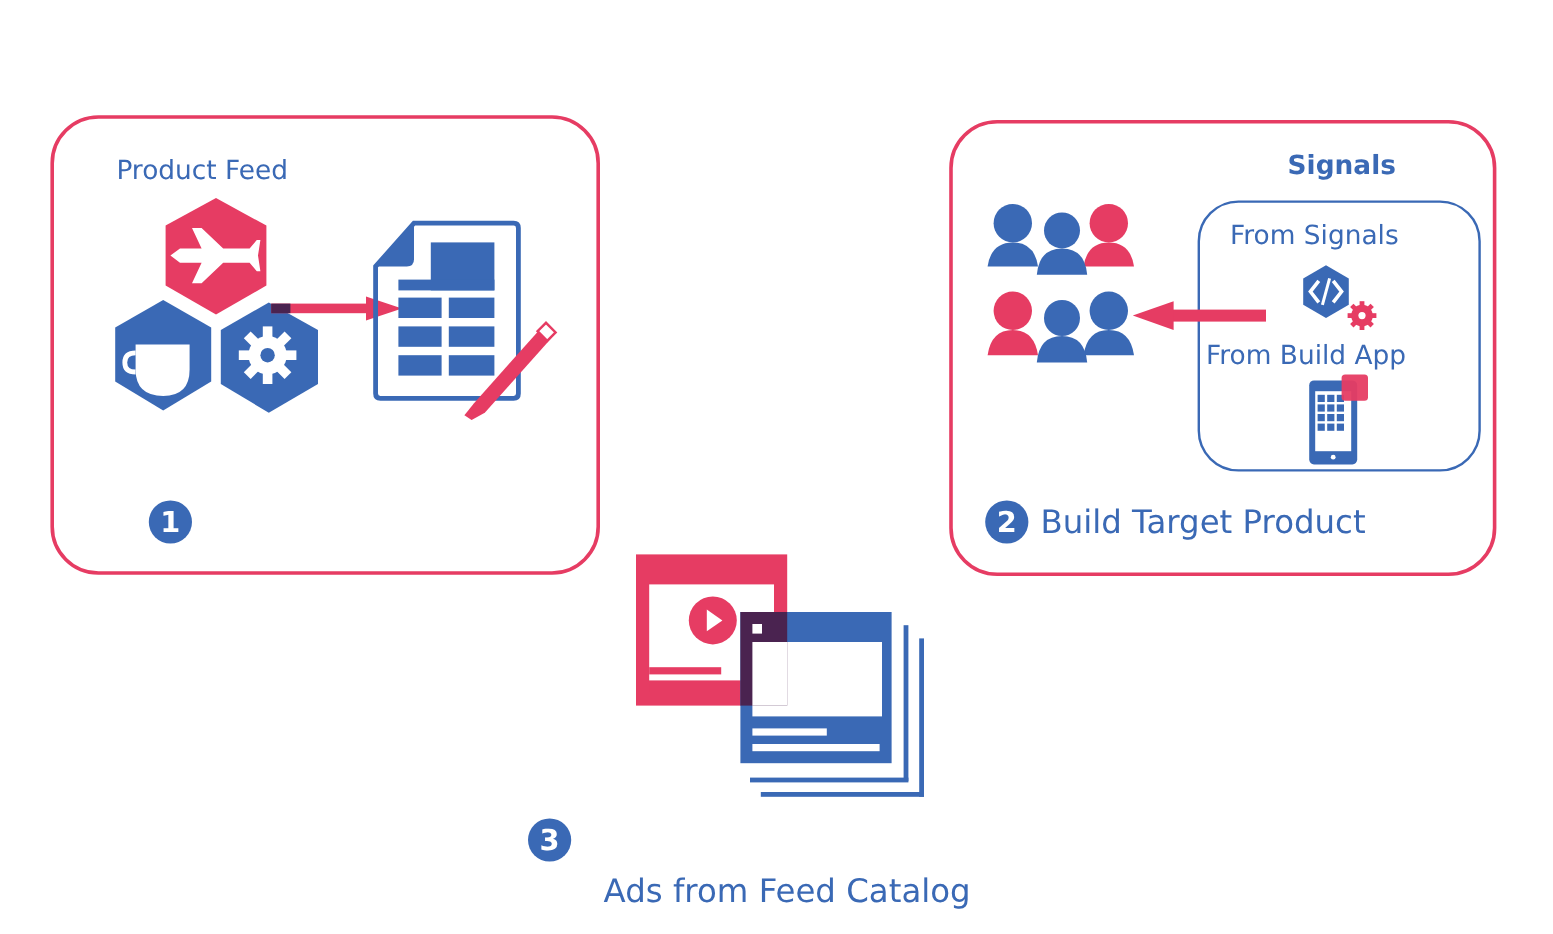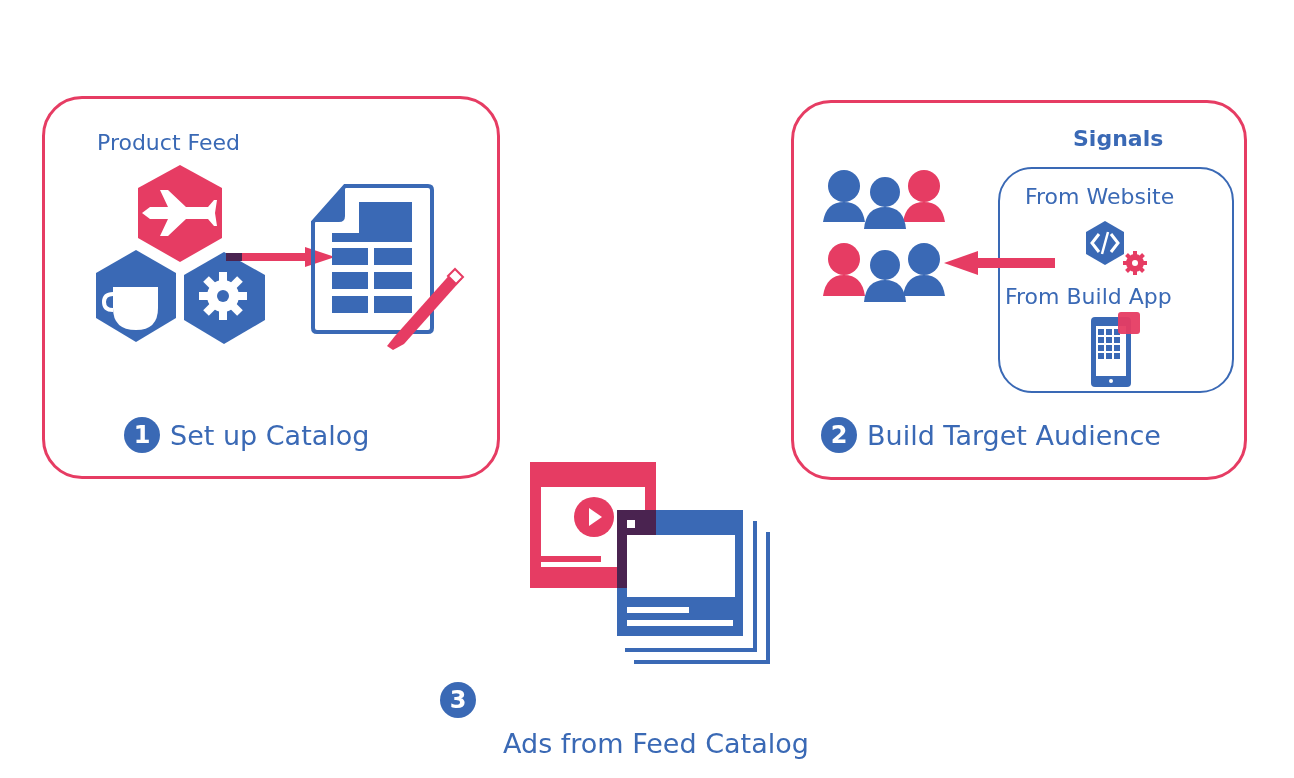--- a/index.html
+++ b/index.html
@@ -20,21 +20,21 @@
   </style>
 </head>
 <body>
 
 <div class="panel" id="panel1"></div>
 <div class="lbl" style="left:97px;top:130px;font-size:22px;text-align:center;">Product Feed</div>
 
 <div class="panel" id="panel2"></div>
 <div class="lbl" style="left:1073px;top:126px;font-size:22px;font-weight:bold;">Signals</div>
 <div class="signals-box"></div>
-<div class="lbl" style="left:1025px;top:184px;font-size:22px;">From Website</div>
+<div class="lbl" style="left:1025px;top:184px;font-size:22px;">From Signals</div>
 <div class="lbl" style="left:1005px;top:284px;font-size:22px;">From Build App</div>
 
 <svg width="1294" height="778">
 
   <g>
     <polygon points="180,165 222,188 222,238 180,262 138,238 138,188" fill="#e63c63"></polygon>
     <path d="M142,213 L150,207 L168,207 L160,190 L168,190 L186,207 L208,207 L214,200 L217,200 L215,213 L217,226 L214,226 L208,219 L186,219 L168,236 L160,236 L168,219 L150,219 Z" fill="#fff"></path>
   </g>
 
   <g>
@@ -158,22 +158,21 @@
     <rect x="627" y="607" width="62" height="6" fill="#fff"></rect>
     <rect x="627" y="620" width="106" height="6" fill="#fff"></rect>
     <rect x="617" y="510" width="39" height="78" fill="#4a2350"></rect>
     <rect x="627" y="535" width="29" height="53" fill="#fff"></rect>
     <rect x="627" y="520" width="8" height="8" fill="#fff"></rect>
   </g>
 </svg>
 
 <div class="step" style="left:124px;top:417px;">
   <div class="step-num">1</div>
-  <div class="step-text">Set up Catalog</div>
 </div>
 <div class="step" style="left:821px;top:417px;">
   <div class="step-num">2</div>
-  <div class="step-text">Build Target Audience</div>
+  <div class="step-text">Build Target Product</div>
 </div>
 <div class="step" style="left:440px;top:682px;">
   <div class="step-num">3</div>
 </div>
 <div class="lbl step-text" style="left:503px;top:728px;">Ads from Feed Catalog</div>
 
 </body></html>

